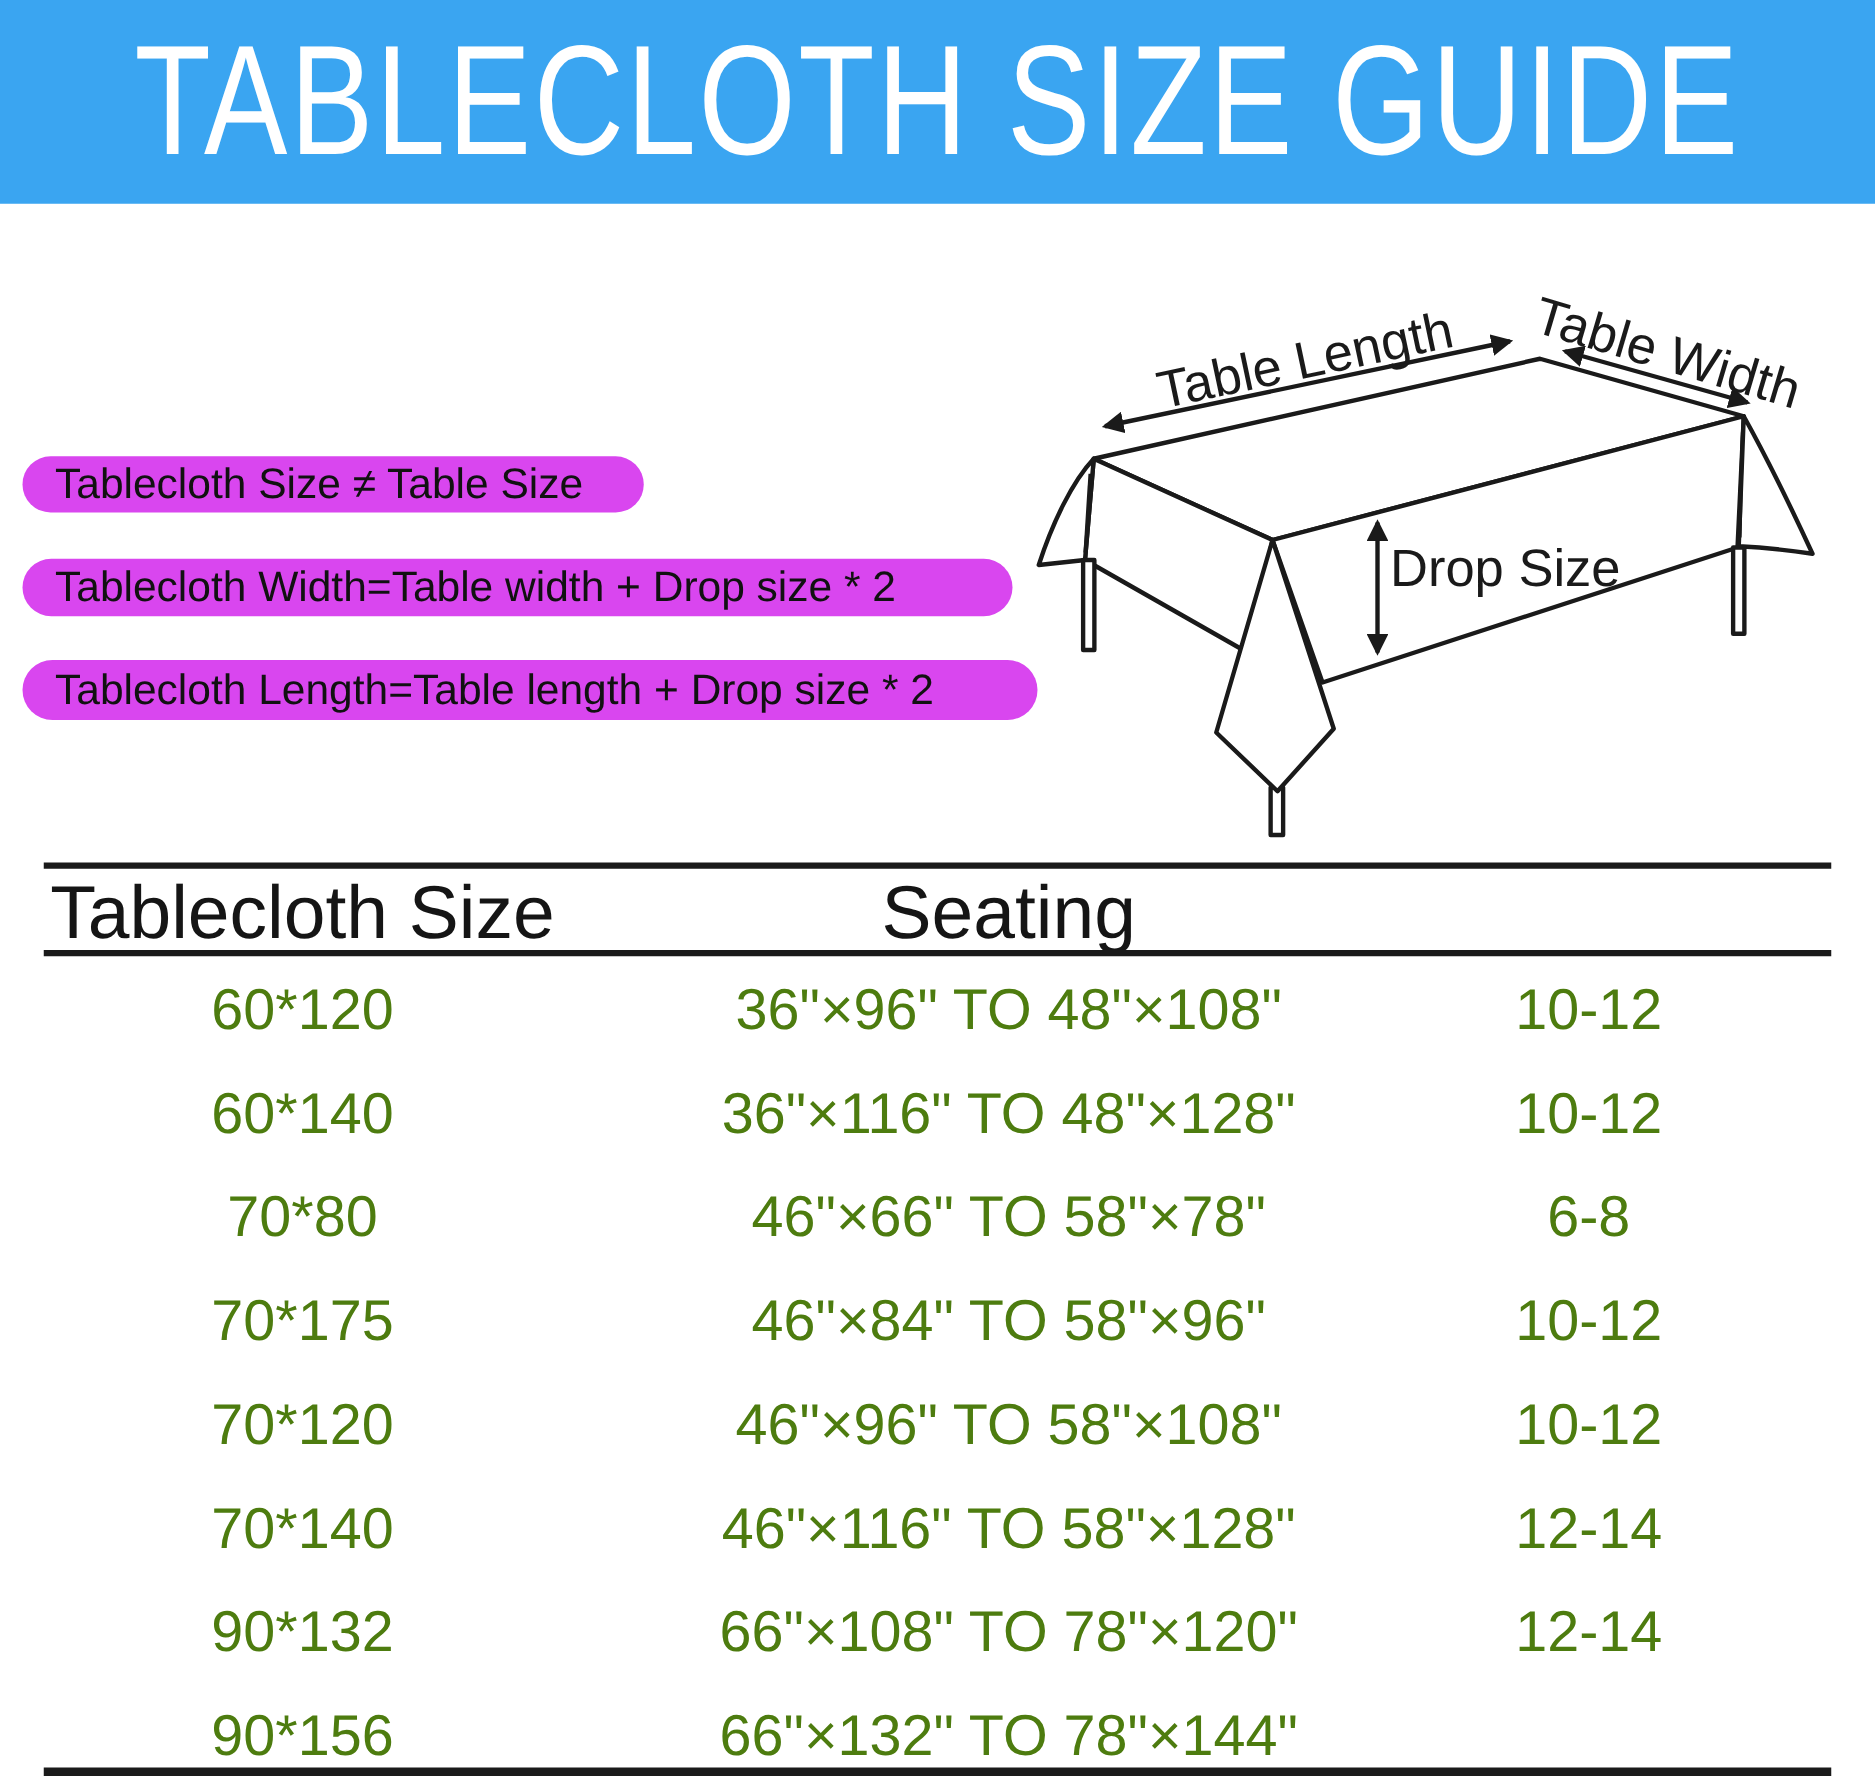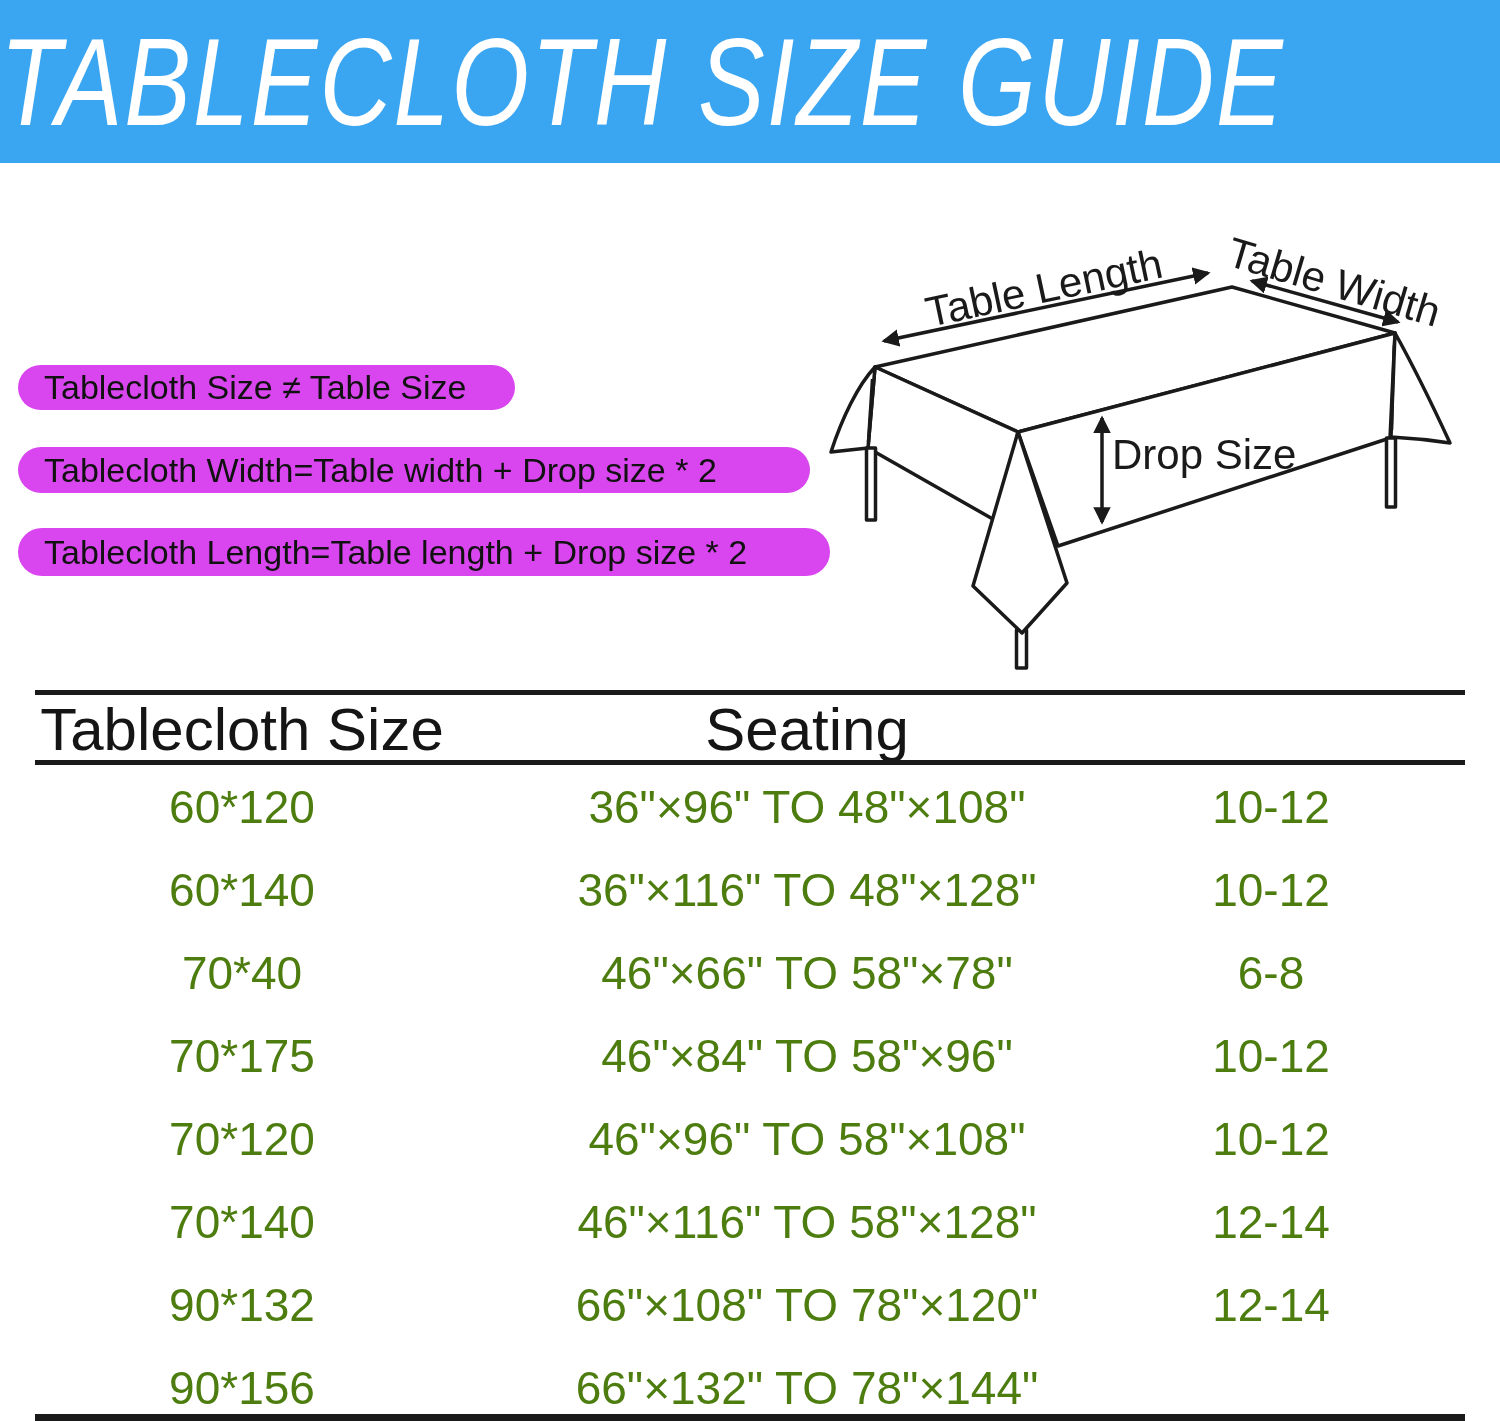--- a/index.html
+++ b/index.html
@@ -3,21 +3,21 @@
 <meta charset="utf-8">
 <style>
   html,body{margin:0;padding:0;}
   body{
     width:1500px;height:1421px;position:relative;overflow:hidden;
     background:#ffffff;font-family:"Liberation Sans",sans-serif;
   }
   
   .banner{
     position:absolute;left:0;top:0;width:1500px;height:163px;
-    background:#3AA5F1;display:flex;align-items:center;justify-content:flex-start;font-style:italic;
+    background:#3AA5F1;display:flex;align-items:center;justify-content:center;
   }
   .banner h1{
     margin:0;color:#ffffff;font-size:100px;font-weight:400;
     letter-spacing:2px;white-space:nowrap;
     transform:scaleY(1.25);transform-origin:center;
   }
   
   .pill{
     position:absolute;left:18px;background:#d946ef;border-radius:24px;
     display:flex;align-items:center;color:#111111;
@@ -116,21 +116,21 @@
       <div class="cell">60*120</div>
       <div class="cell">36"×96" TO 48"×108"</div>
       <div class="cell">10-12</div>
     </div>
     <div class="trow">
       <div class="cell">60*140</div>
       <div class="cell">36"×116" TO 48"×128"</div>
       <div class="cell">10-12</div>
     </div>
     <div class="trow">
-      <div class="cell">70*40</div>
+      <div class="cell">70*80</div>
       <div class="cell">46"×66" TO 58"×78"</div>
       <div class="cell">6-8</div>
     </div>
     <div class="trow">
       <div class="cell">70*175</div>
       <div class="cell">46"×84" TO 58"×96"</div>
       <div class="cell">10-12</div>
     </div>
     <div class="trow">
       <div class="cell">70*120</div>

